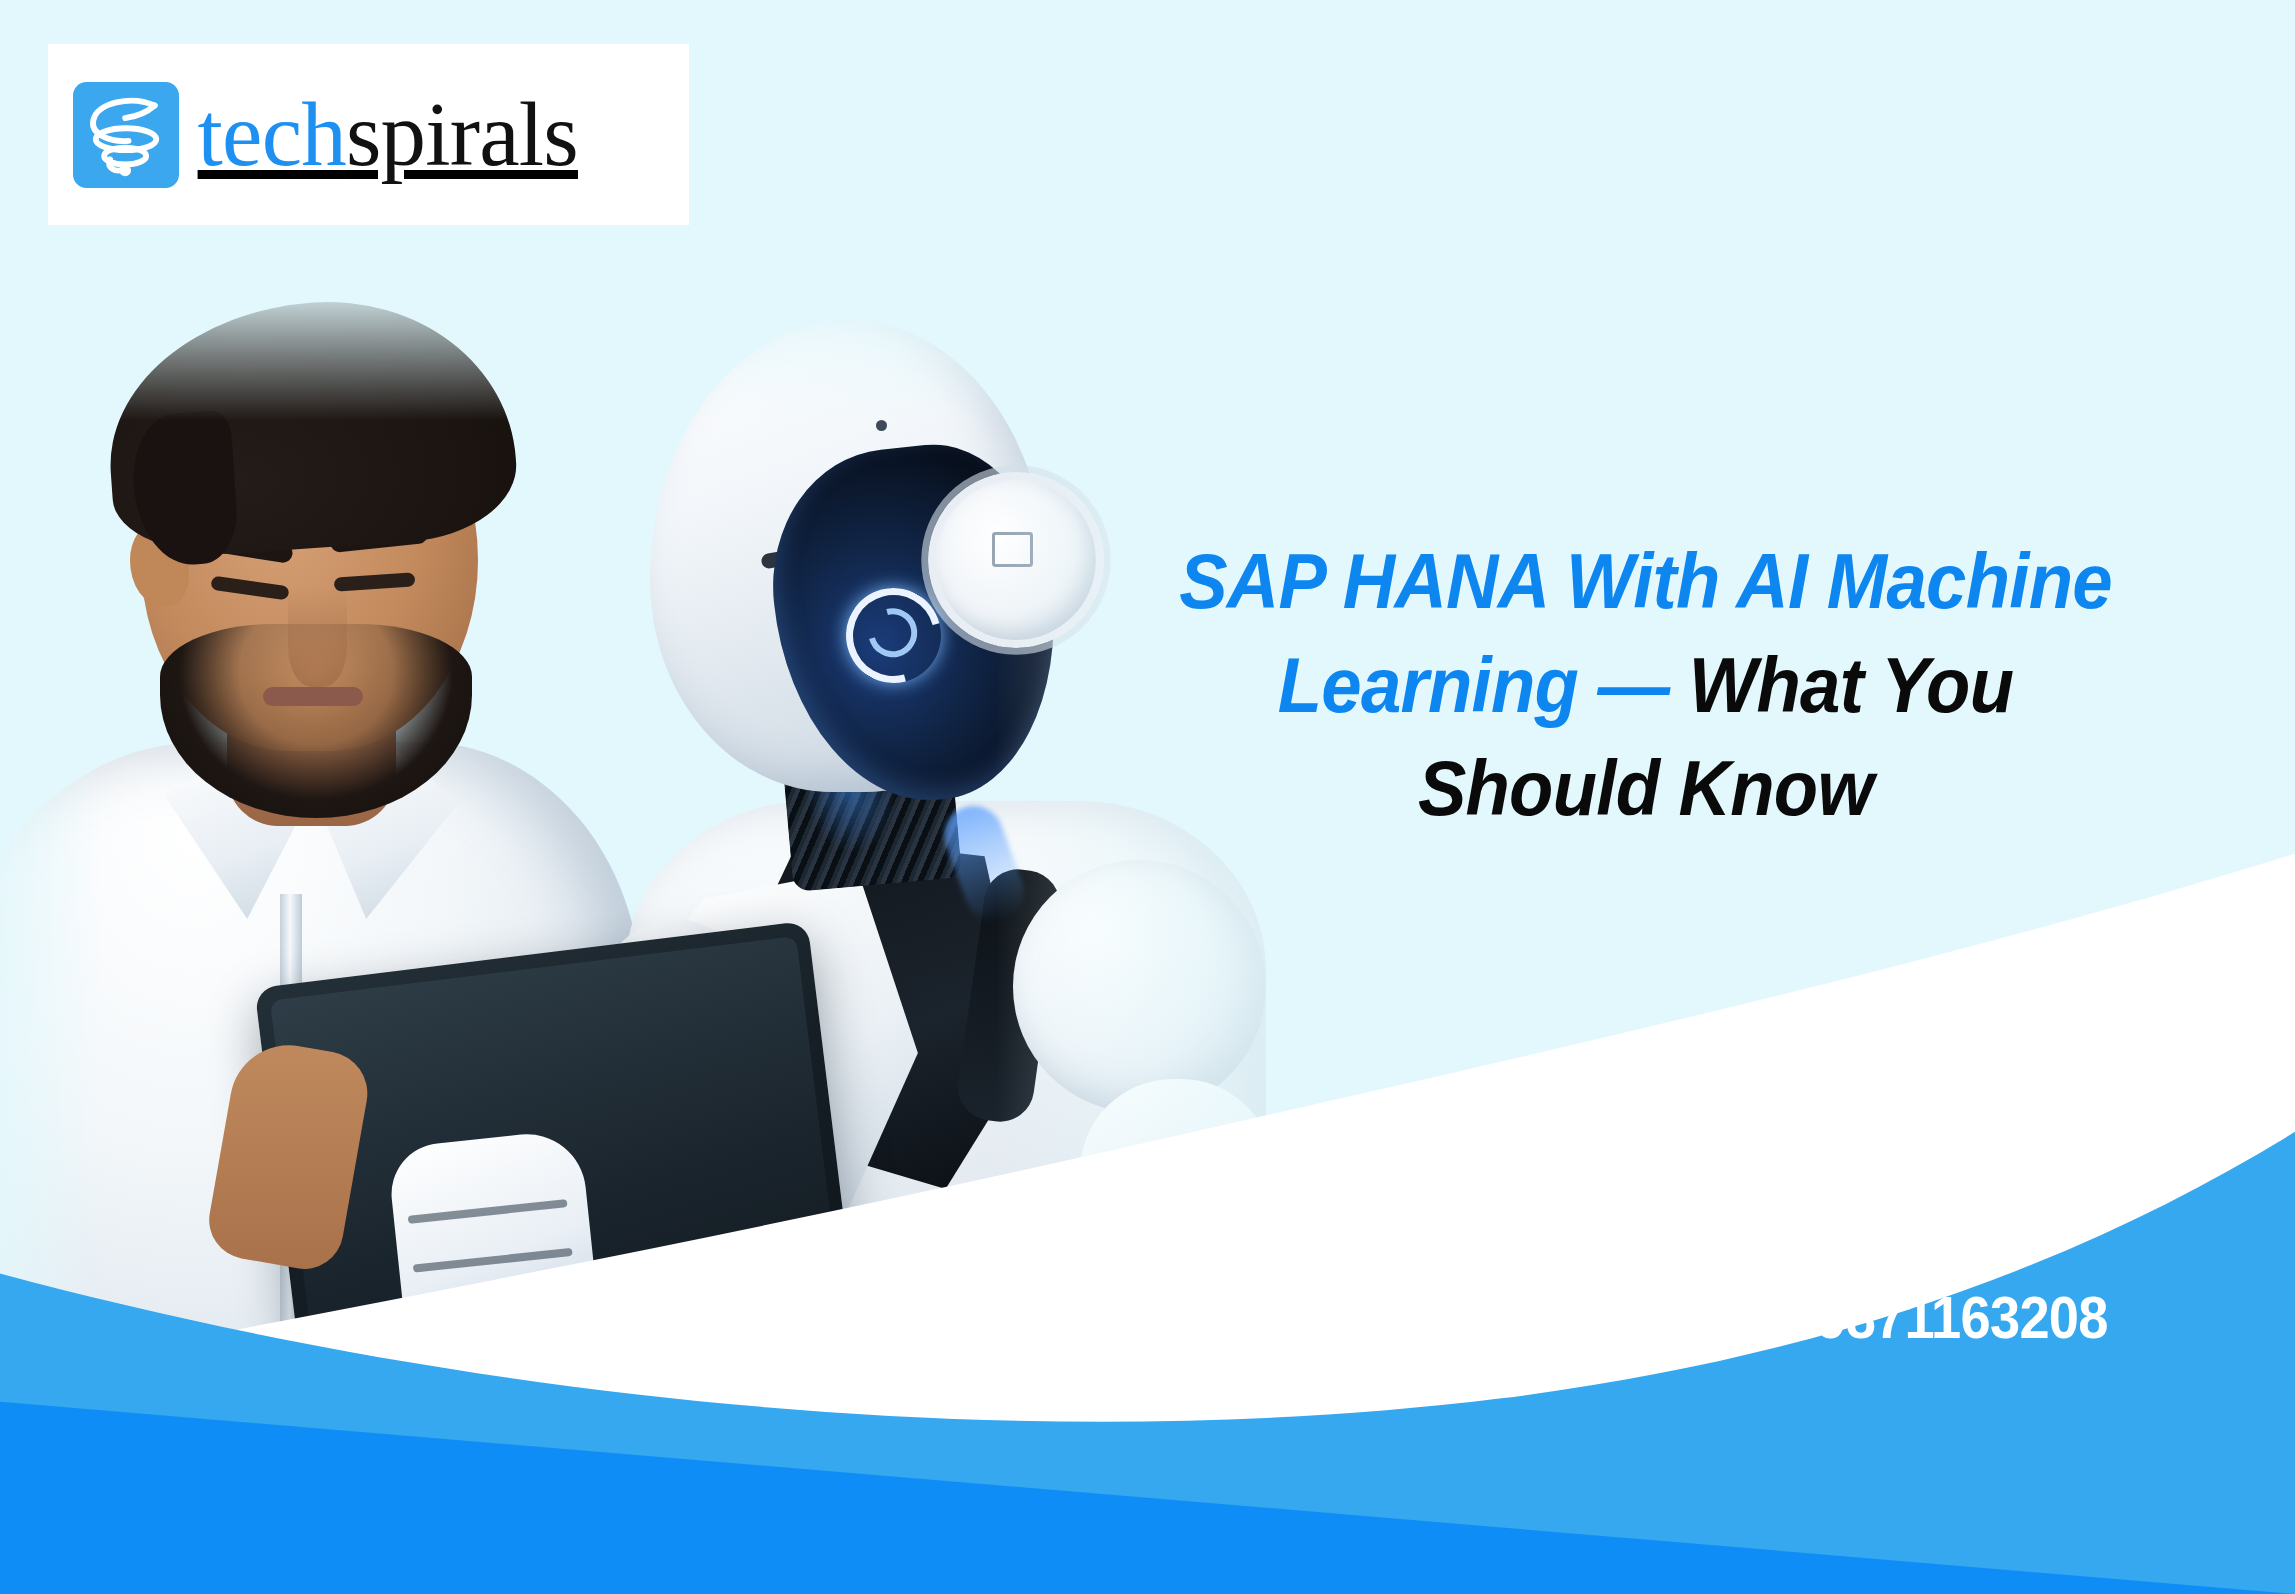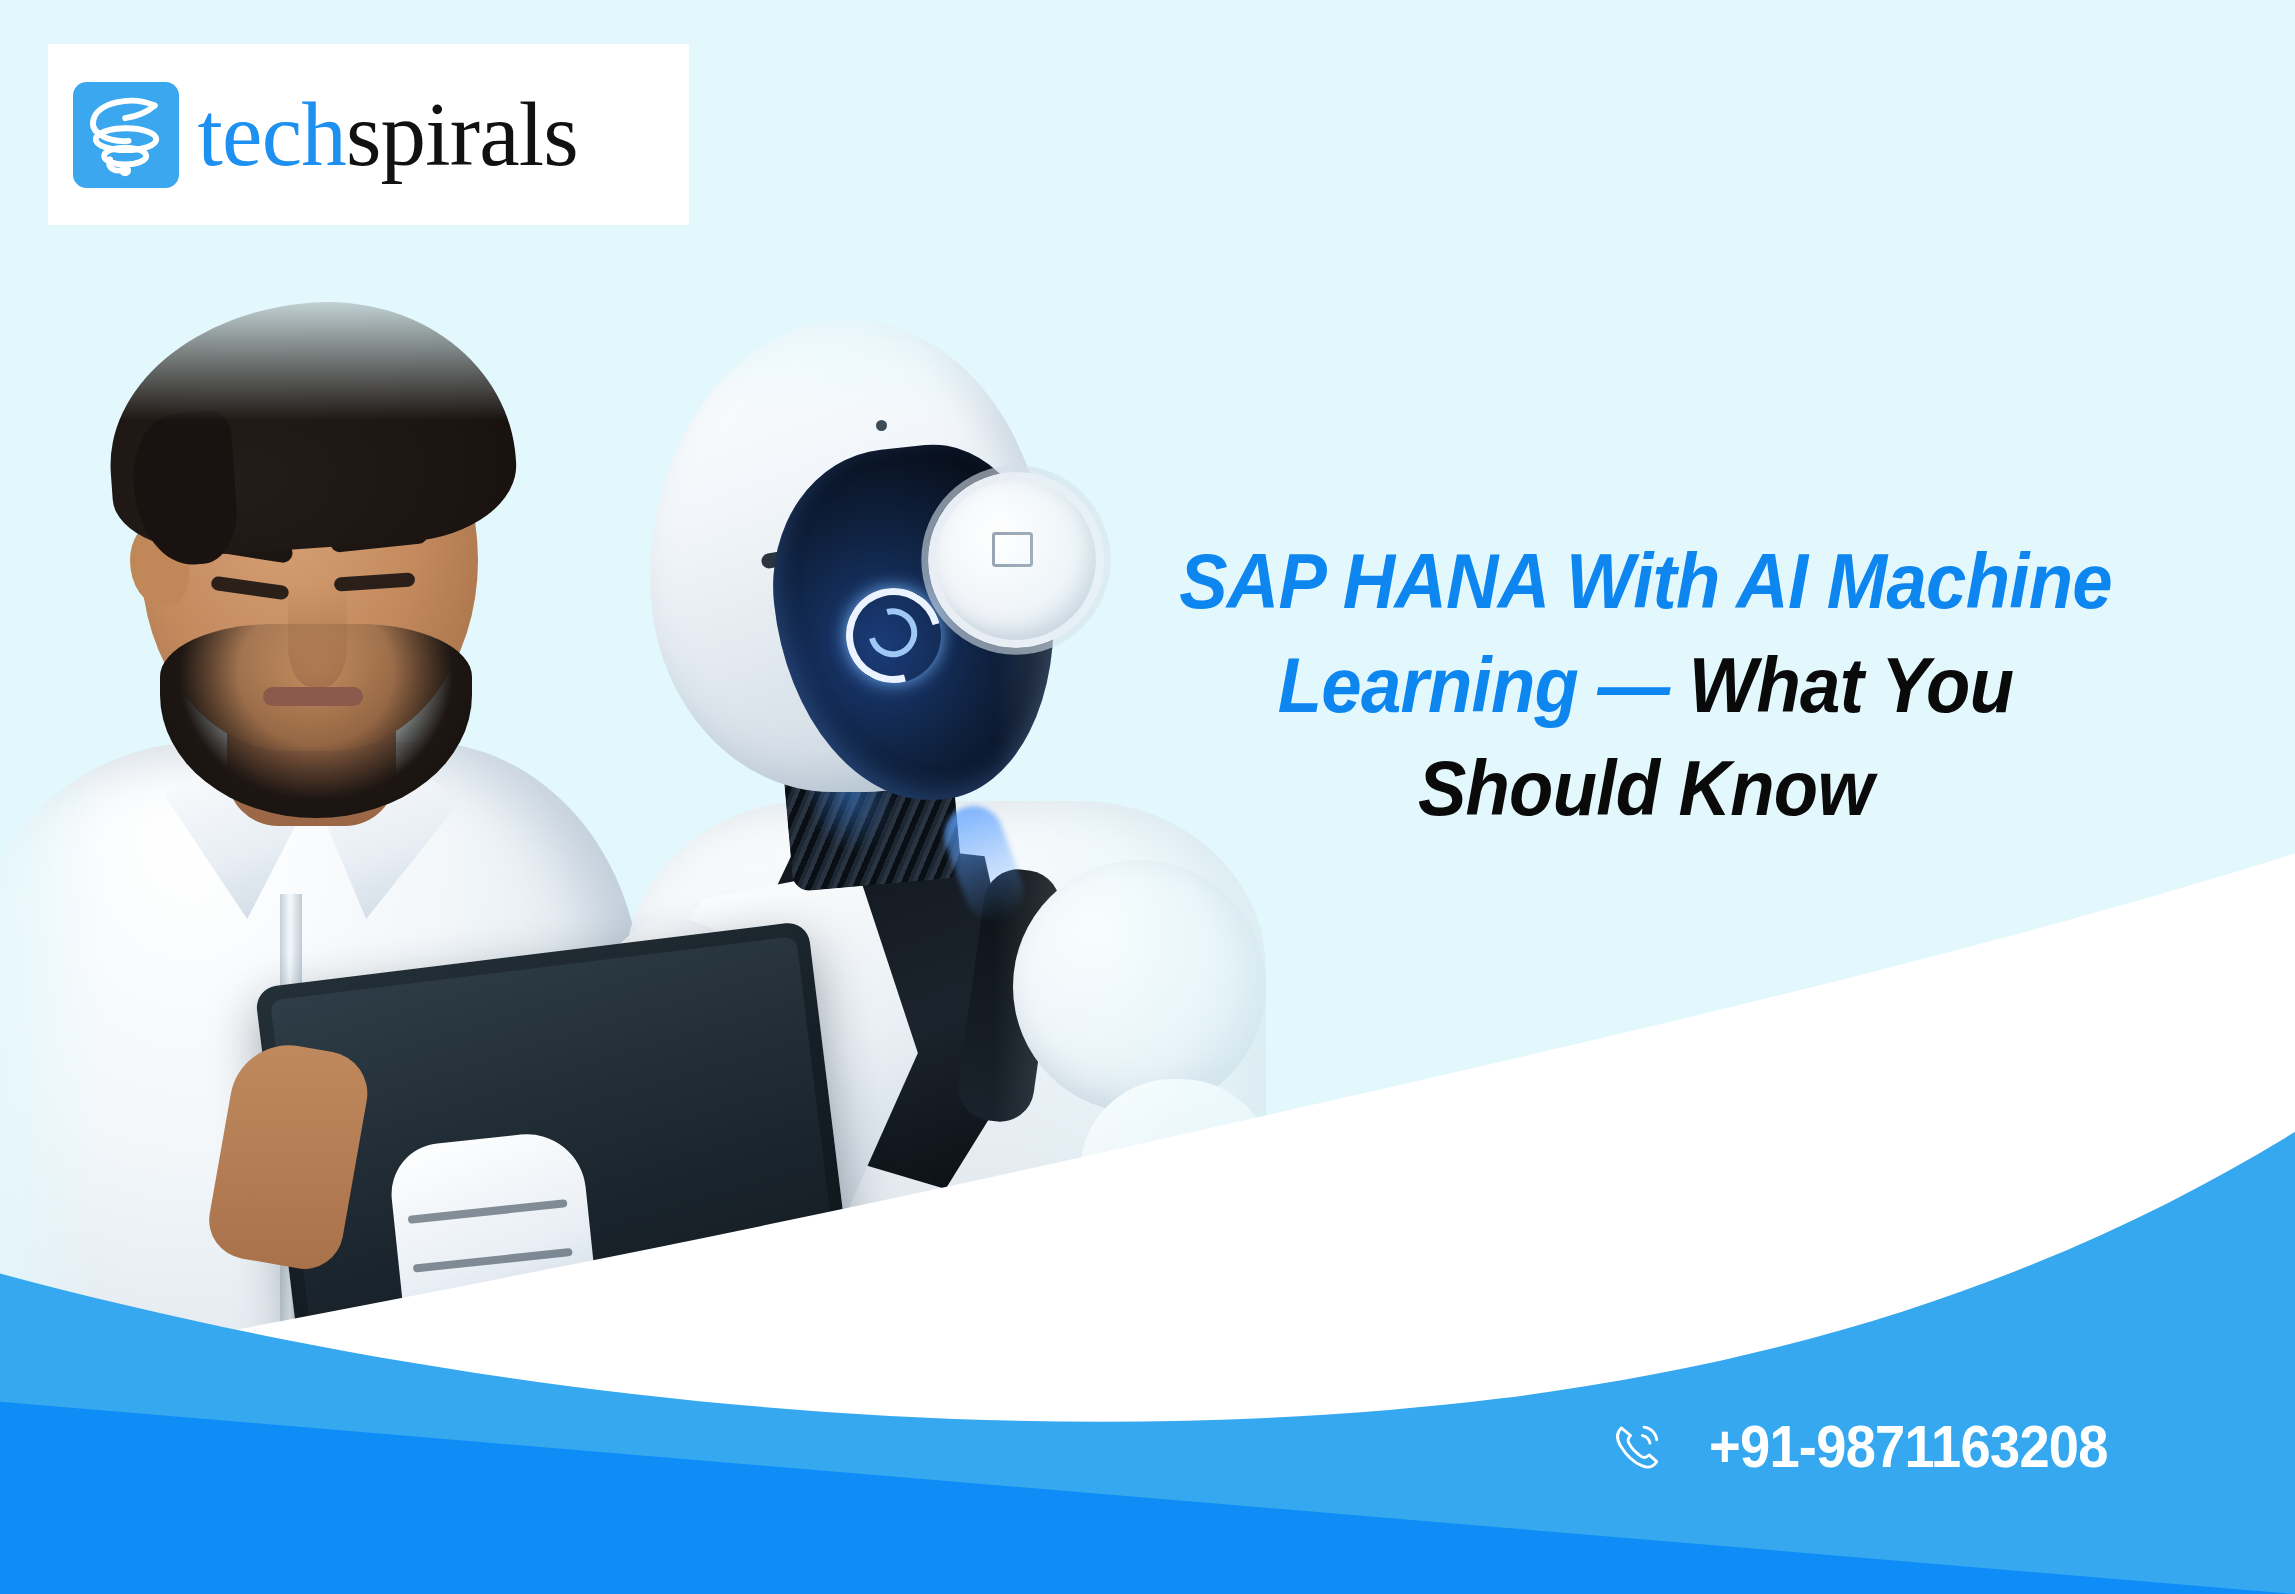--- a/index.html
+++ b/index.html
@@ -460,20 +460,21 @@
     position: absolute;
     left: 48px;
     top: 44px;
     width: 641px;
     height: 181px;
     background: #ffffff;
     display: flex;
     align-items: center;
     padding-left: 25px;
     box-sizing: border-box;
+    text-decoration: underline;
   }
   .logo-mark {
     width: 106px;
     height: 106px;
     border-radius: 13.5px;
     background: #3ba7ee;
     position: relative;
     flex: none;
   }
   .logo-mark svg { position: absolute; inset: 0; }
@@ -504,21 +505,21 @@
     transform: scaleX(.93);
     transform-origin: center top;
   }
   .headline .hl-blue { color: #0d86f0; }
   .headline .hl-black { color: #0a0a0a; }
 
   
   .contact {
     position: absolute;
     left: 1603px;
-    top: 1406px;
+    top: 1277px;
     color: #ffffff;
   }
   .contact-row {
     display: flex;
     align-items: center;
     height: 81px;
   }
   .contact-ico {
     width: 66px;
     height: 66px;

